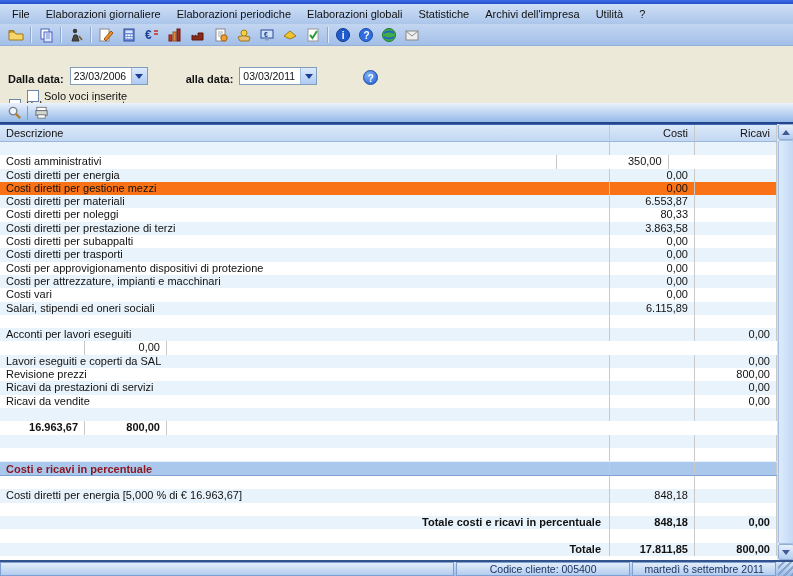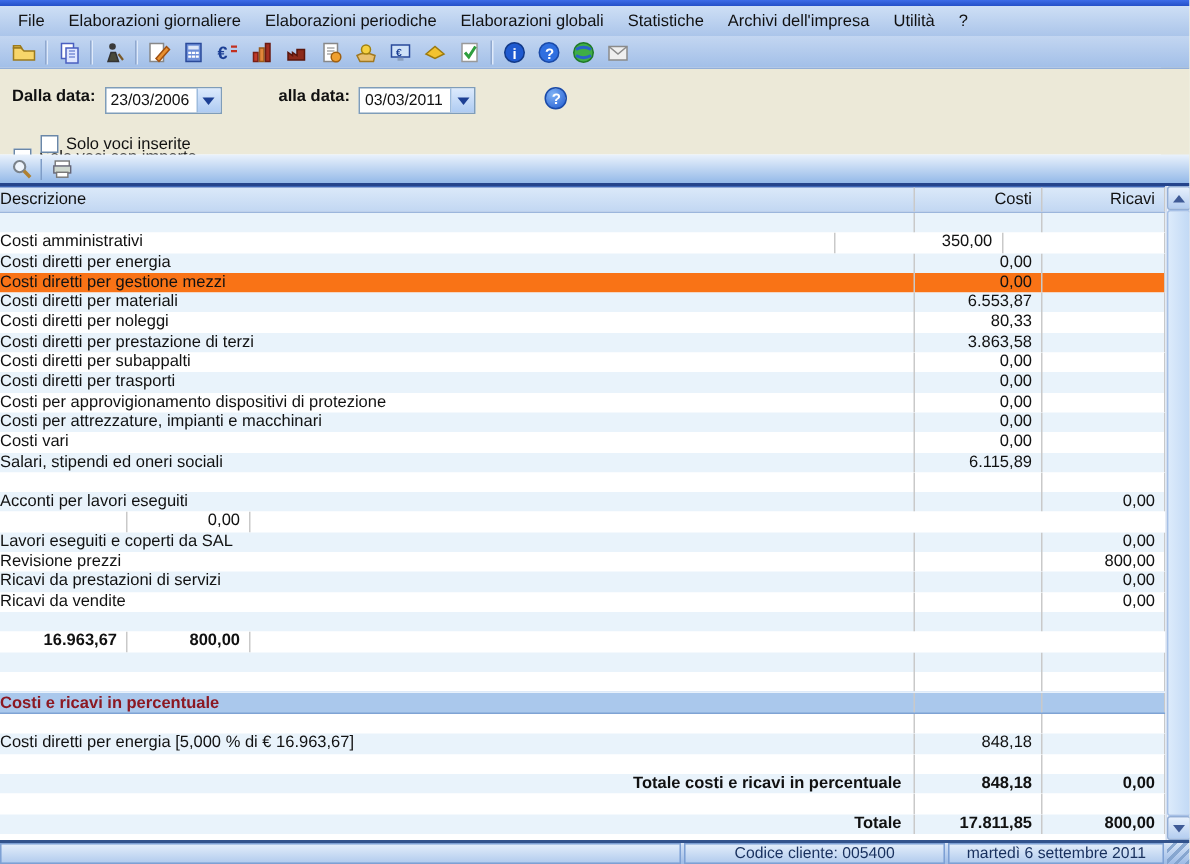--- a/index.html
+++ b/index.html
@@ -21,21 +21,21 @@
   #toolbar { position:absolute; left:0; top:24px; width:793px; height:22px;
     background:linear-gradient(#c3d6f1,#a2bfe8);
     display:flex; align-items:center; padding-left:4px;
     border-bottom:1px solid #93afd8; }
   .tb-btn { width:23px; height:20px; display:flex; align-items:center; justify-content:center; }
   .tb-sep { width:1px; height:16px; background:#8fa8cf; margin:0 3px; box-shadow:1px 0 0 #dfeafa; }
   .tb-btn svg { width:16px; height:16px; }
   
   #filter-panel { position:absolute; left:0; top:46px; width:793px; height:57px;
     background:#ece9d8; }
-  #date-row { position:absolute; left:8px; top:12px; height:19px; display:flex; align-items:flex-start; }
+  #date-row { position:absolute; left:8px; top:20px; height:19px; display:flex; align-items:flex-end; }
   .date-label { font-weight:bold; margin-right:6px; white-space:nowrap; }
   .combo { display:flex; width:78px; height:18px; border:1px solid #7f9db9; background:#fff; margin-right:10px; }
   .combo-value { flex:1; padding:2px 2px 0 3px; font-size:10.5px; white-space:nowrap; overflow:hidden; }
   .combo-btn { width:16px; height:100%; background:linear-gradient(#dceafd,#aecbf2);
     border-left:1px solid #9ebcde; display:flex; align-items:center; justify-content:center; }
   .combo-btn::after { content:""; border:4px solid transparent; border-top:5px solid #1c3f94; margin-top:4px; }
   #date-help { width:15px; height:15px; border-radius:50%;
     background:radial-gradient(circle at 35% 30%, #7fb2f5, #1f5ad0);
     color:#fff; font-weight:bold; font-size:10px; text-align:center; line-height:15px;
     margin-left:36px; border:1px solid #1a4aa8; }
@@ -51,21 +51,21 @@
   .mini-sep { width:1px; height:14px; background:#7f9dc8; margin:0 2px; }
   
   #content { position:absolute; left:0; top:124px; width:793px; height:436px; background:#fff; }
   #grid-header { position:absolute; left:0; top:0; width:777px; height:18px;
     background:linear-gradient(#dbe9f9,#c2d7f2);
     border-top:1px solid #3c64b4; border-bottom:1px solid #9cb6dc;
     display:flex; font-size:11px; }
   .hc { height:100%; padding-top:2px; }
   #grid-body { position:absolute; left:0; top:18px; width:777px; height:418px; overflow:hidden; }
   .row { display:flex; width:777px; height:13.3px; line-height:13px; overflow:hidden; }
-  .c-desc  { width:610px; padding-left:0; border-right:1px solid #c9c9c9; overflow:hidden; white-space:nowrap; }
+  .c-desc  { width:610px; padding-left:6px; border-right:1px solid #c9c9c9; overflow:hidden; white-space:nowrap; }
   .c-num   { width:85px; text-align:right; padding-right:6px; border-right:1px solid #c9c9c9; overflow:hidden; }
   .c-num2  { width:82px; text-align:right; padding-right:6px; border-right:1px solid #c9c9c9; overflow:hidden; }
   .row.total .c-desc { text-align:right; font-weight:bold; padding-right:8px; }
   .row.total .c-num, .row.total .c-num2 { font-weight:bold; }
   .row.band { height:15px; line-height:14px; background:#aac8ec !important;
     border-top:1px solid #e8f1fb; border-bottom:1px solid #7fa3d4; }
   .row.band .c-desc { font-weight:bold; color:#8c1822; }
   
   #vscroll { position:absolute; right:0; top:0; width:16px; height:436px; background:#f2f7fd;
     border-left:1px solid #d4dff0; }

